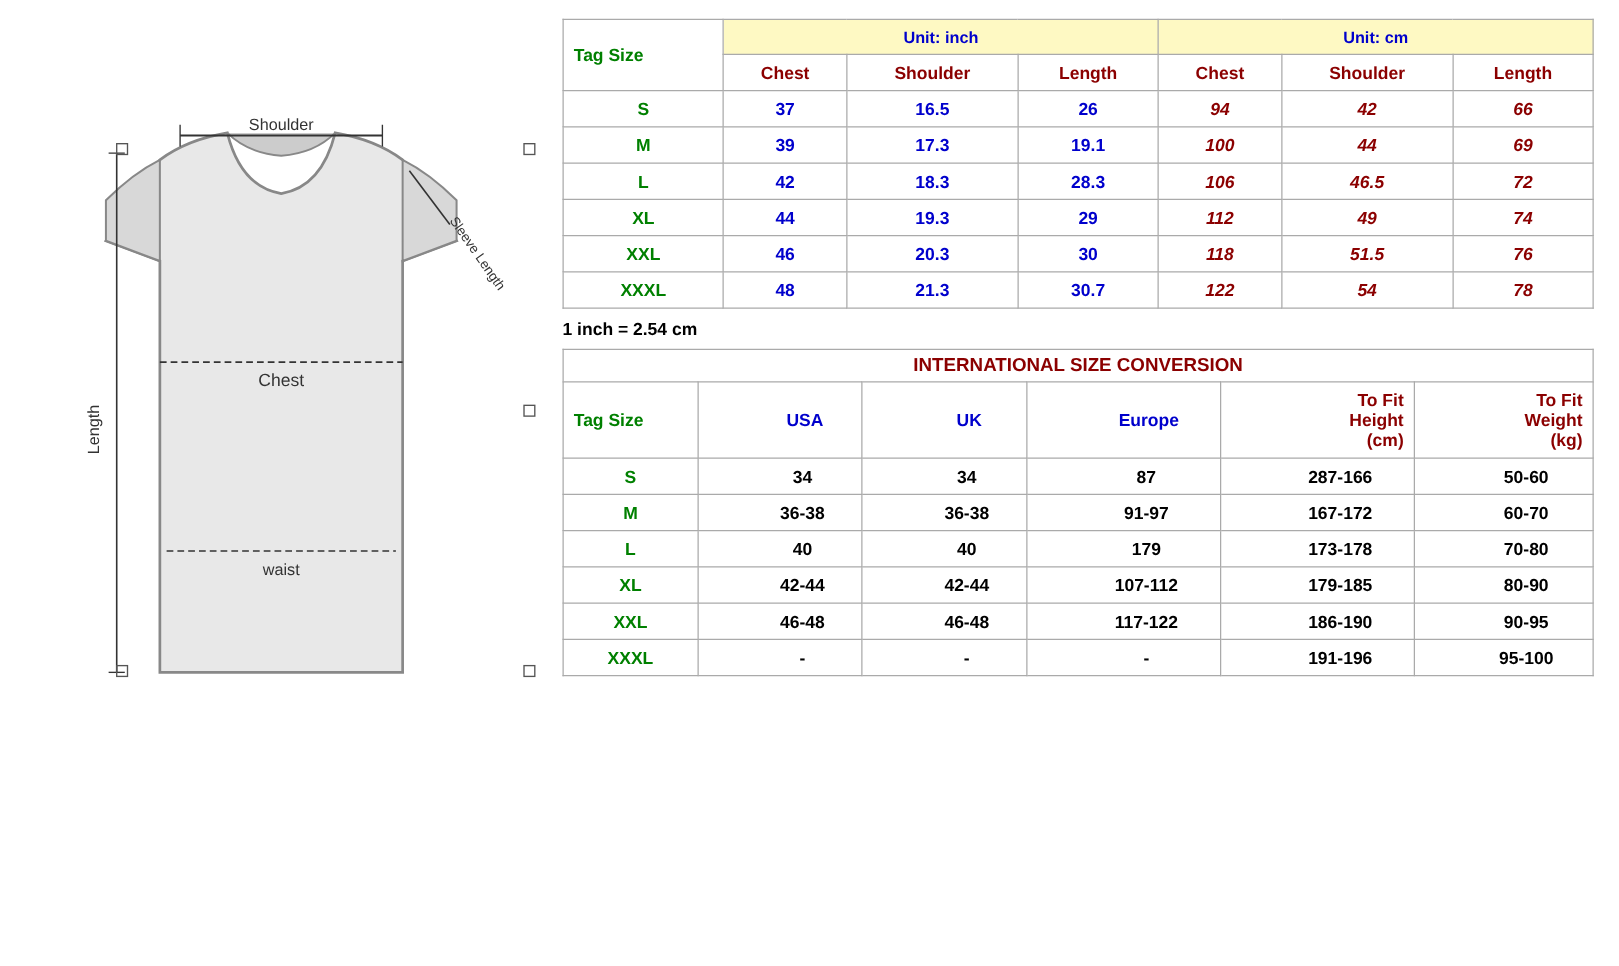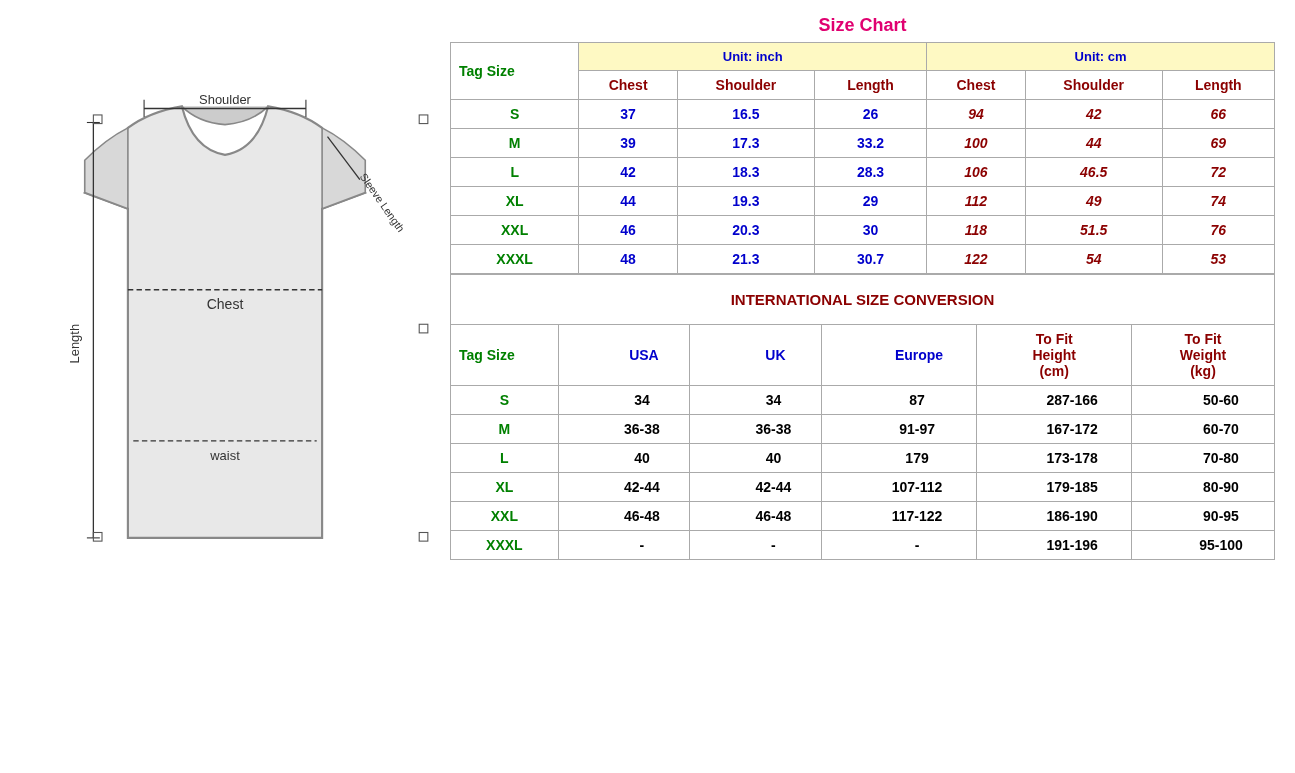--- a/index.html
+++ b/index.html
@@ -96,40 +96,41 @@
       color: #000;
       font-weight: bold;
       margin: 8px 0;
     }
 
     .intl-title {
       text-align: center;
       color: #8b0000;
       font-weight: bold;
       font-size: 15px;
-      padding: 16px;
+      padding: 4px;
       border: 1px solid #aaa;
       border-bottom: none;
     }
 
     .intl-tag-header {
       color: #008000;
       font-weight: bold;
       text-align: left;
     }
 
     .intl-col-header {
       color: #0000cc;
       font-weight: bold;
       padding-left: 48px;
     }
 
     .intl-to-fit-header {
       color: #8b0000;
       font-weight: bold;
+      text-align: right;
     }
 
     .intl-tag-cell {
       color: #008000;
       font-weight: bold;
     }
 
     .intl-val {
       color: #000;
       font-weight: bold;
@@ -176,21 +177,20 @@
     <rect x="68" y="88" width="8" height="8" fill="none" stroke="#555" stroke-width="1"></rect>
     <rect x="68" y="475" width="8" height="8" fill="none" stroke="#555" stroke-width="1"></rect>
     <rect x="370" y="88" width="8" height="8" fill="none" stroke="#555" stroke-width="1"></rect>
     <rect x="370" y="282" width="8" height="8" fill="none" stroke="#555" stroke-width="1"></rect>
     <rect x="370" y="475" width="8" height="8" fill="none" stroke="#555" stroke-width="1"></rect>
   </svg>
 </div>
 
 <div class="right-panel">
 
-  <div class="size-chart-title">Size Chart</div>
 
   <table>
     <thead>
       <tr>
         <th rowspan="2" class="tag-size-header">Tag Size</th>
         <th colspan="3" class="unit-header">Unit: inch</th>
         <th colspan="3" class="unit-header">Unit: cm</th>
       </tr>
       <tr>
         <th class="col-header">Chest</th>
@@ -208,21 +208,21 @@
     <td class="inch-val">16.5</td>
     <td class="inch-val">26</td>
     <td class="cm-val">94</td>
     <td class="cm-val">42</td>
     <td class="cm-val">66</td>
   </tr>
         <tr>
     <td class="tag-size-cell">M</td>
     <td class="inch-val">39</td>
     <td class="inch-val">17.3</td>
-    <td class="inch-val">33.2</td>
+    <td class="inch-val">19.1</td>
     <td class="cm-val">100</td>
     <td class="cm-val">44</td>
     <td class="cm-val">69</td>
   </tr>
         <tr>
     <td class="tag-size-cell">L</td>
     <td class="inch-val">42</td>
     <td class="inch-val">18.3</td>
     <td class="inch-val">28.3</td>
     <td class="cm-val">106</td>
@@ -247,25 +247,26 @@
     <td class="cm-val">51.5</td>
     <td class="cm-val">76</td>
   </tr>
         <tr>
     <td class="tag-size-cell">XXXL</td>
     <td class="inch-val">48</td>
     <td class="inch-val">21.3</td>
     <td class="inch-val">30.7</td>
     <td class="cm-val">122</td>
     <td class="cm-val">54</td>
-    <td class="cm-val">53</td>
+    <td class="cm-val">78</td>
   </tr>
       </tbody>
   </table>
 
+  <div class="conversion-note">1 inch = 2.54 cm</div>
 
   <div class="intl-title">INTERNATIONAL SIZE CONVERSION</div>
   <table>
     <thead>
       <tr>
         <th class="intl-tag-header">Tag Size</th>
         <th class="intl-col-header">USA</th>
         <th class="intl-col-header">UK</th>
         <th class="intl-col-header">Europe</th>
         <th class="intl-to-fit-header">To Fit<br>Height<br>(cm)</th>

